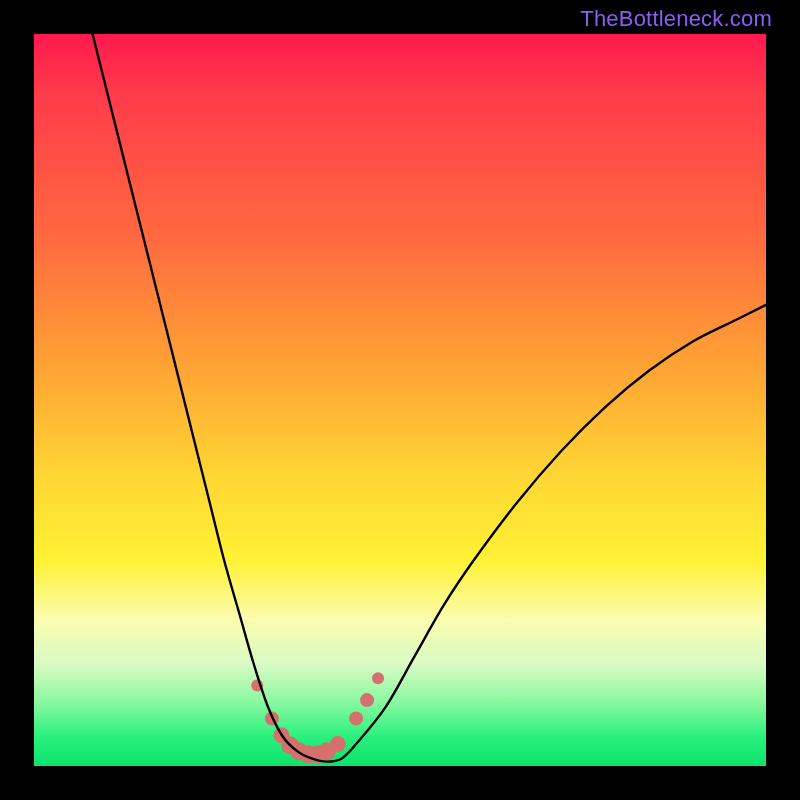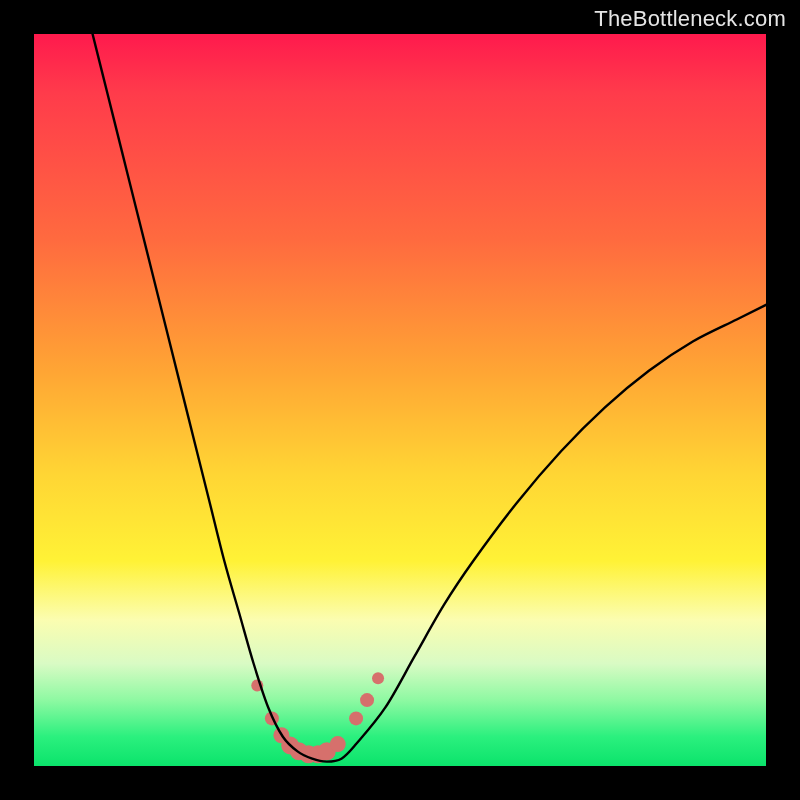--- a/index.html
+++ b/index.html
@@ -37,22 +37,22 @@
       #fbfdb0 80%,
       #d9fbc4 86%,
       #8ef9a2 91%,
       #2bf07e 96%,
       #0be36b 100%
     );
   }
   .watermark {
     position: absolute;
     top: 6px;
-    right: 14px;
-    color: #e5e5e5;
+    right: 28px;
+    color: #8b5cf6;
     font-size: 22px;
     letter-spacing: 0.2px;
     font-weight: 500;
   }
   svg.curve {
     position: absolute;
     left: 0;
     top: 0;
     width: 732px;
     height: 732px;

